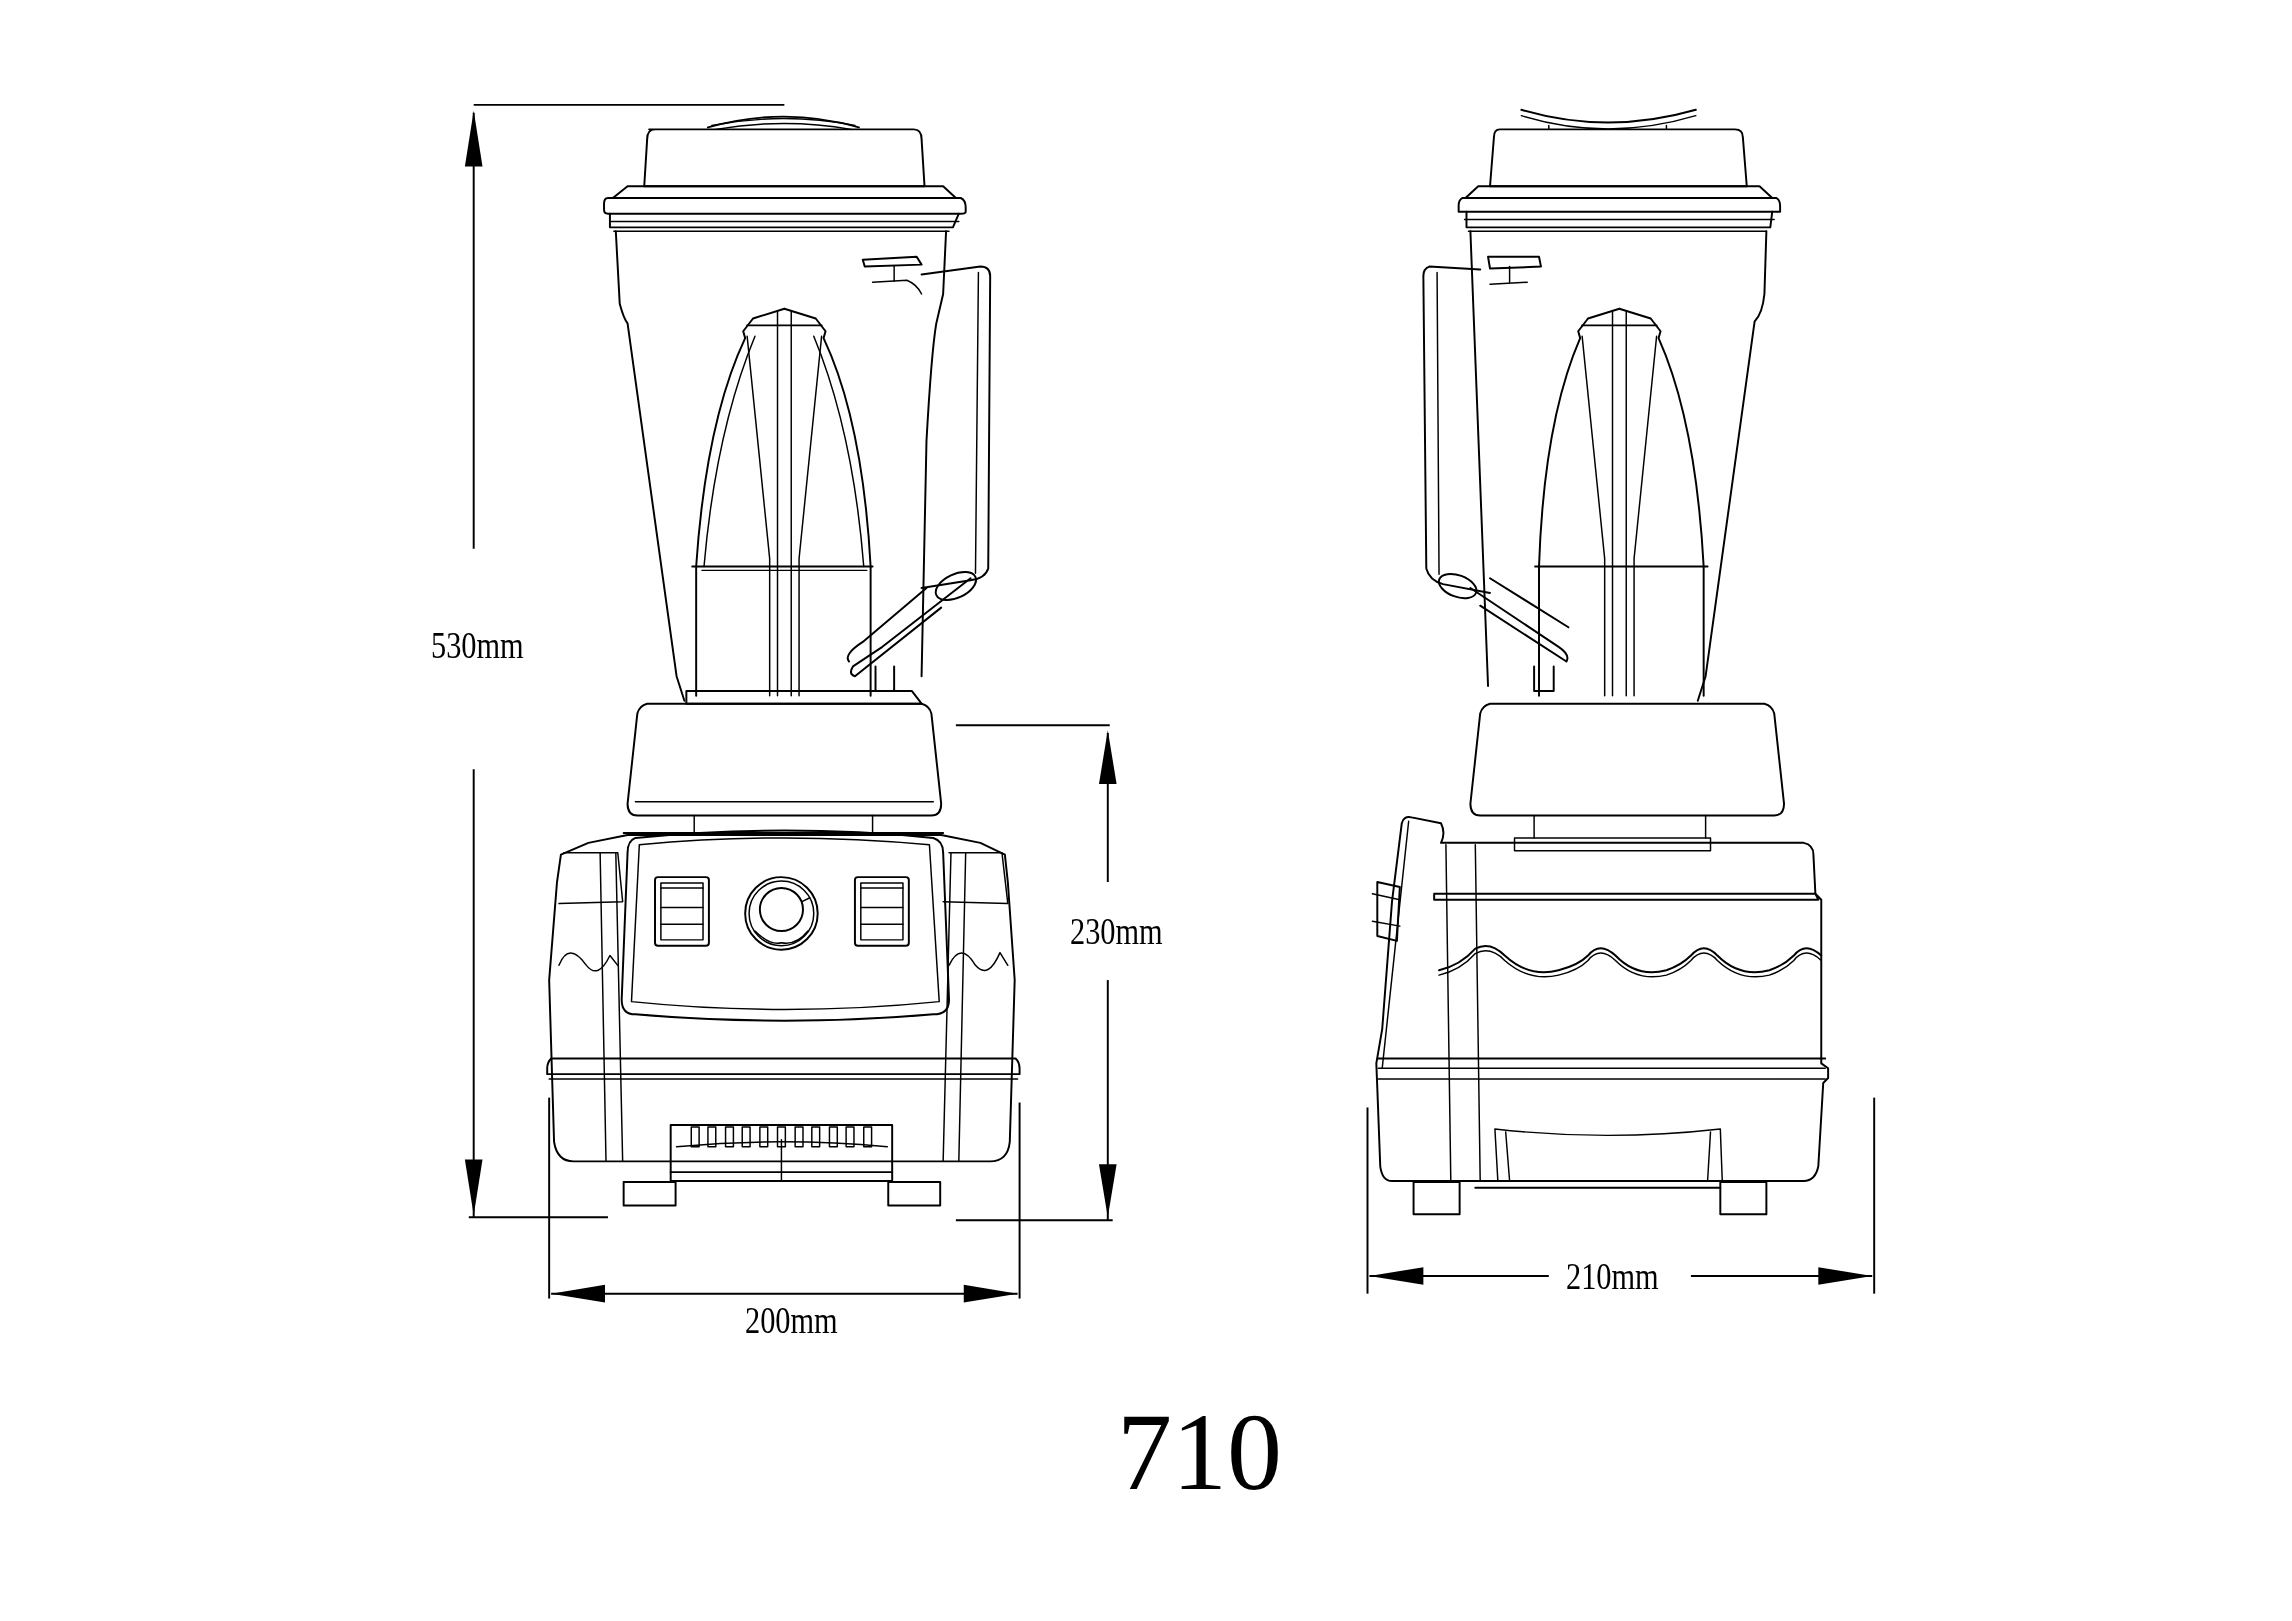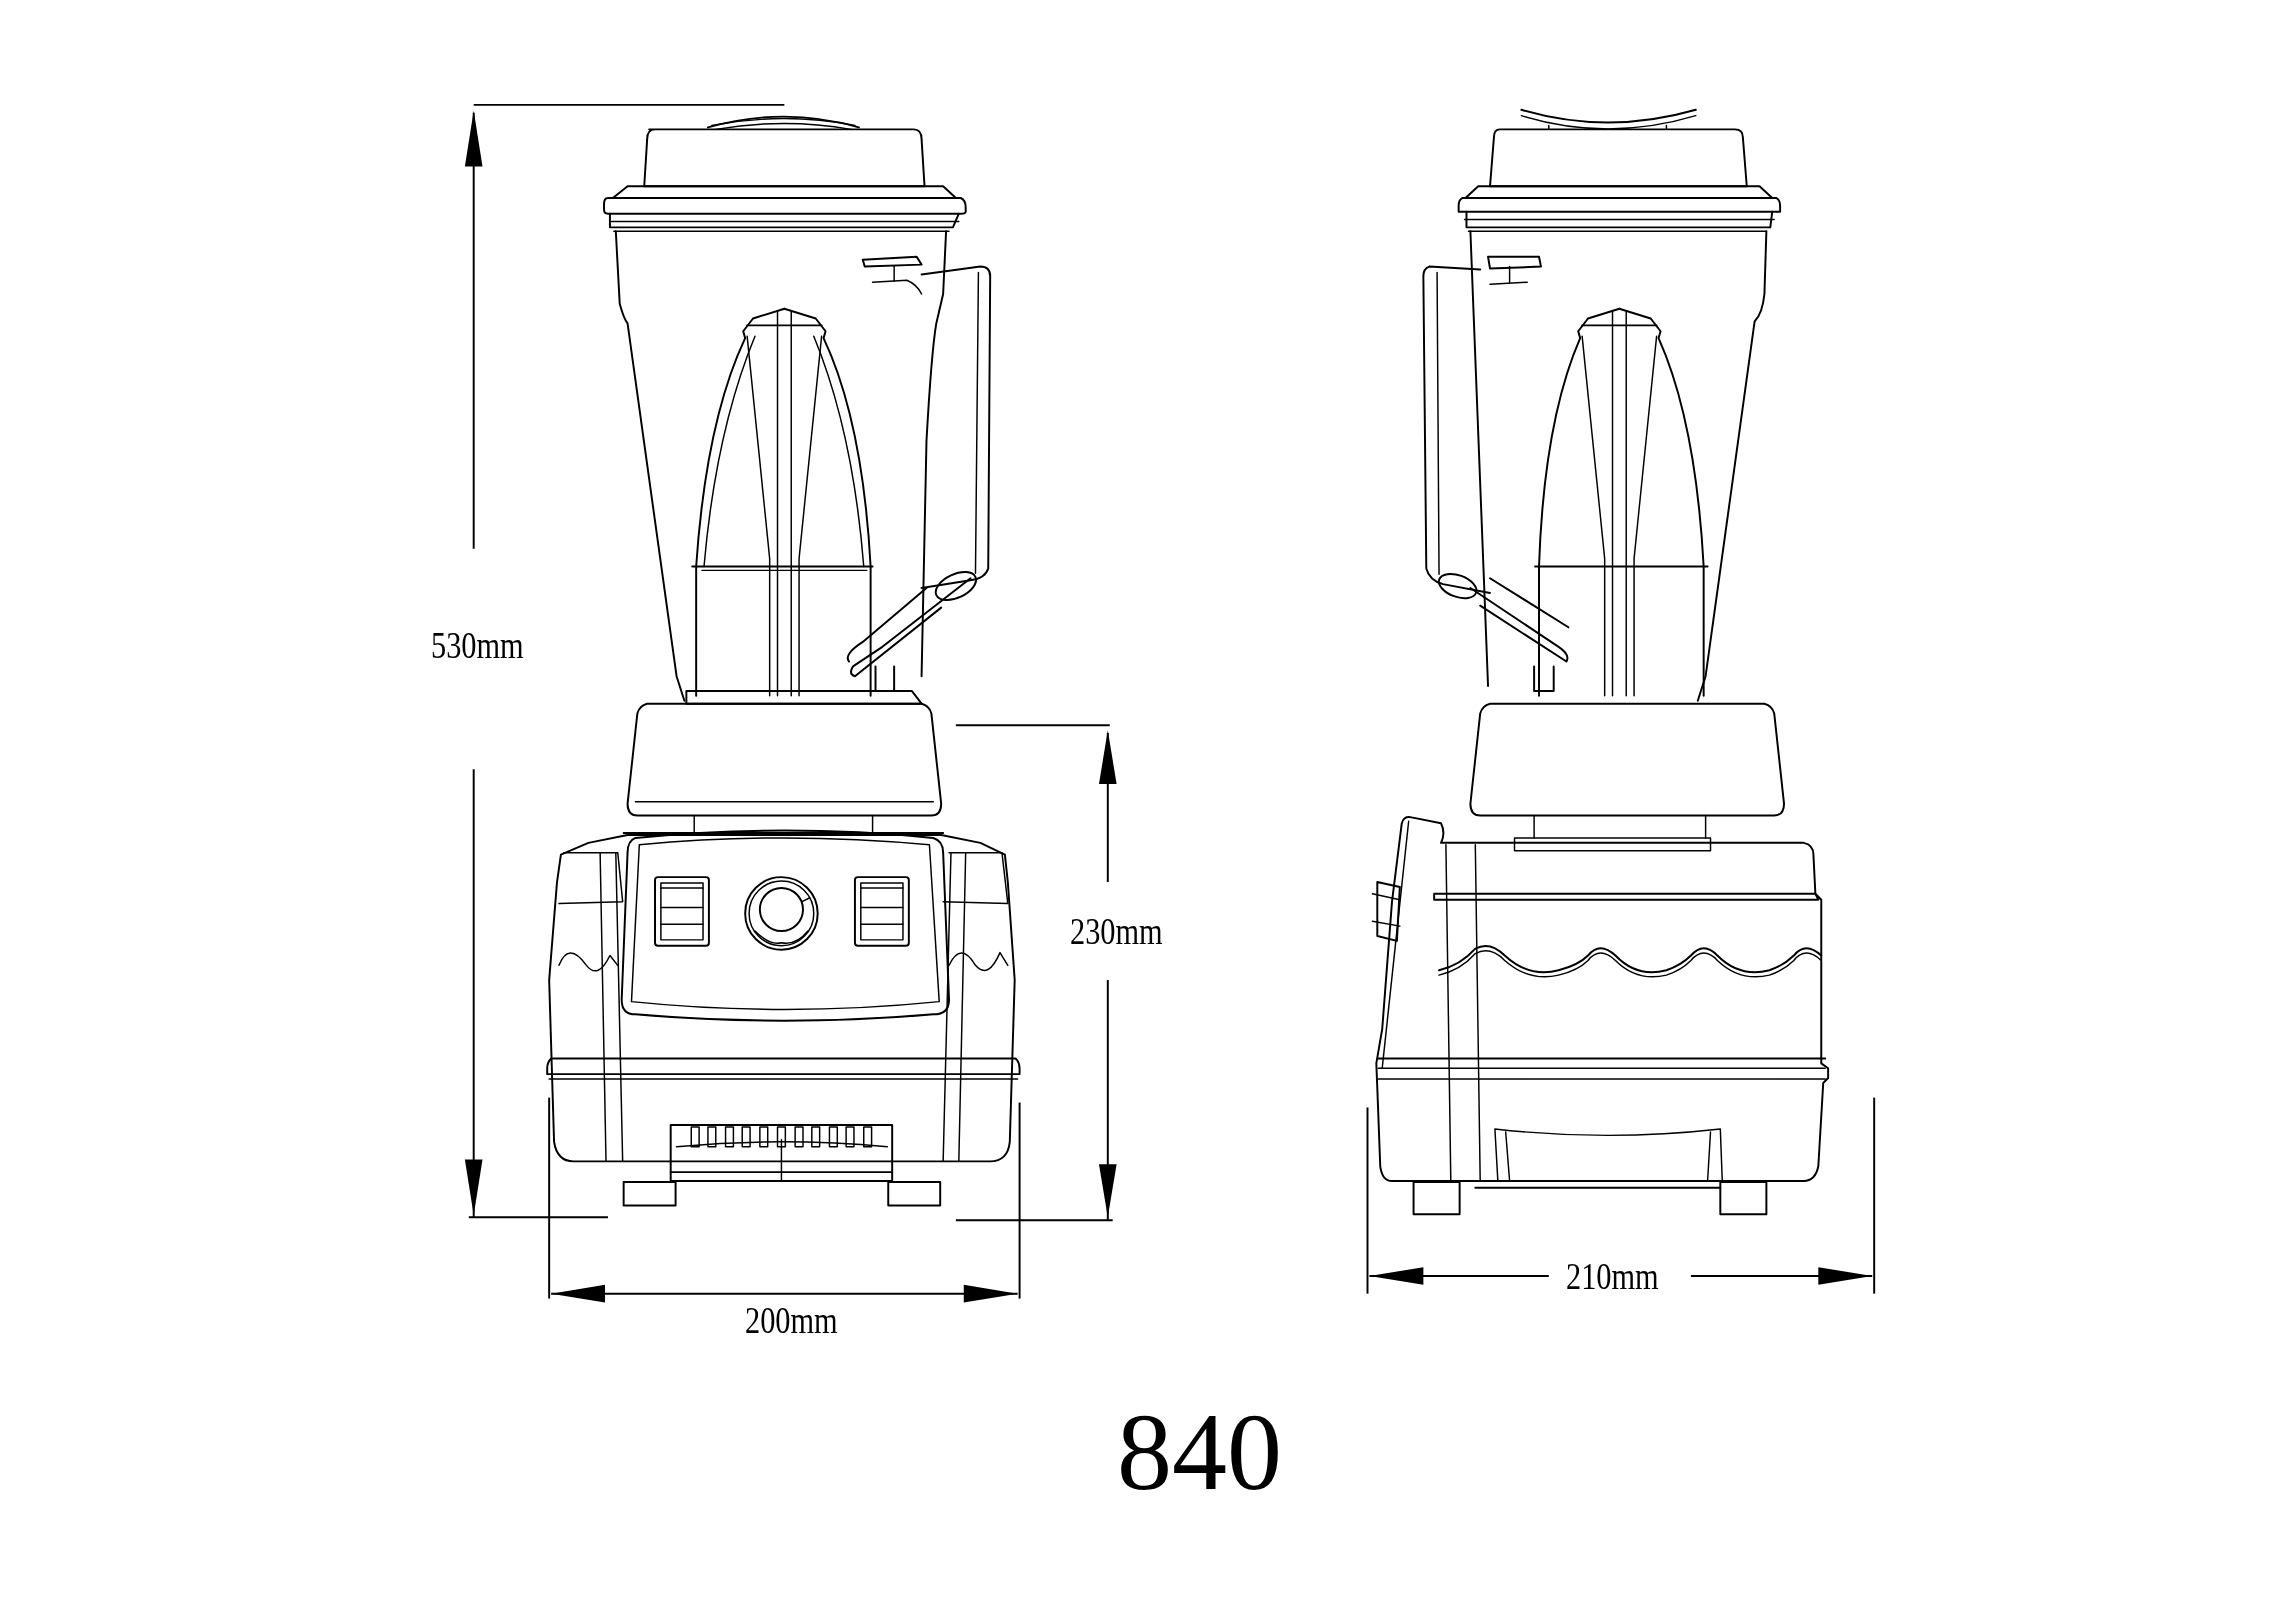--- a/index.html
+++ b/index.html
@@ -230,14 +230,14 @@
     <line class="dim" x1="1725" y1="1302" x2="1910" y2="1302"></line>
     <polygon class="arrow" points="1397,1302 1452,1293 1452,1311"></polygon>
     <polygon class="arrow" points="1910,1302 1855,1293 1855,1311"></polygon>
   </g>
 </svg>
 
 <div class="lbl dimlbl" style="left:431px;top:627px;">530mm</div>
 <div class="lbl dimlbl" style="left:1070px;top:913px;">230mm</div>
 <div class="lbl dimlbl" style="left:745px;top:1302px;">200mm</div>
 <div class="lbl dimlbl" style="left:1566px;top:1258px;">210mm</div>
-<div class="lbl model" style="left:1117px;top:1397px;">840</div>
+<div class="lbl model" style="left:1117px;top:1397px;">710</div>
 
 
 </body></html>

